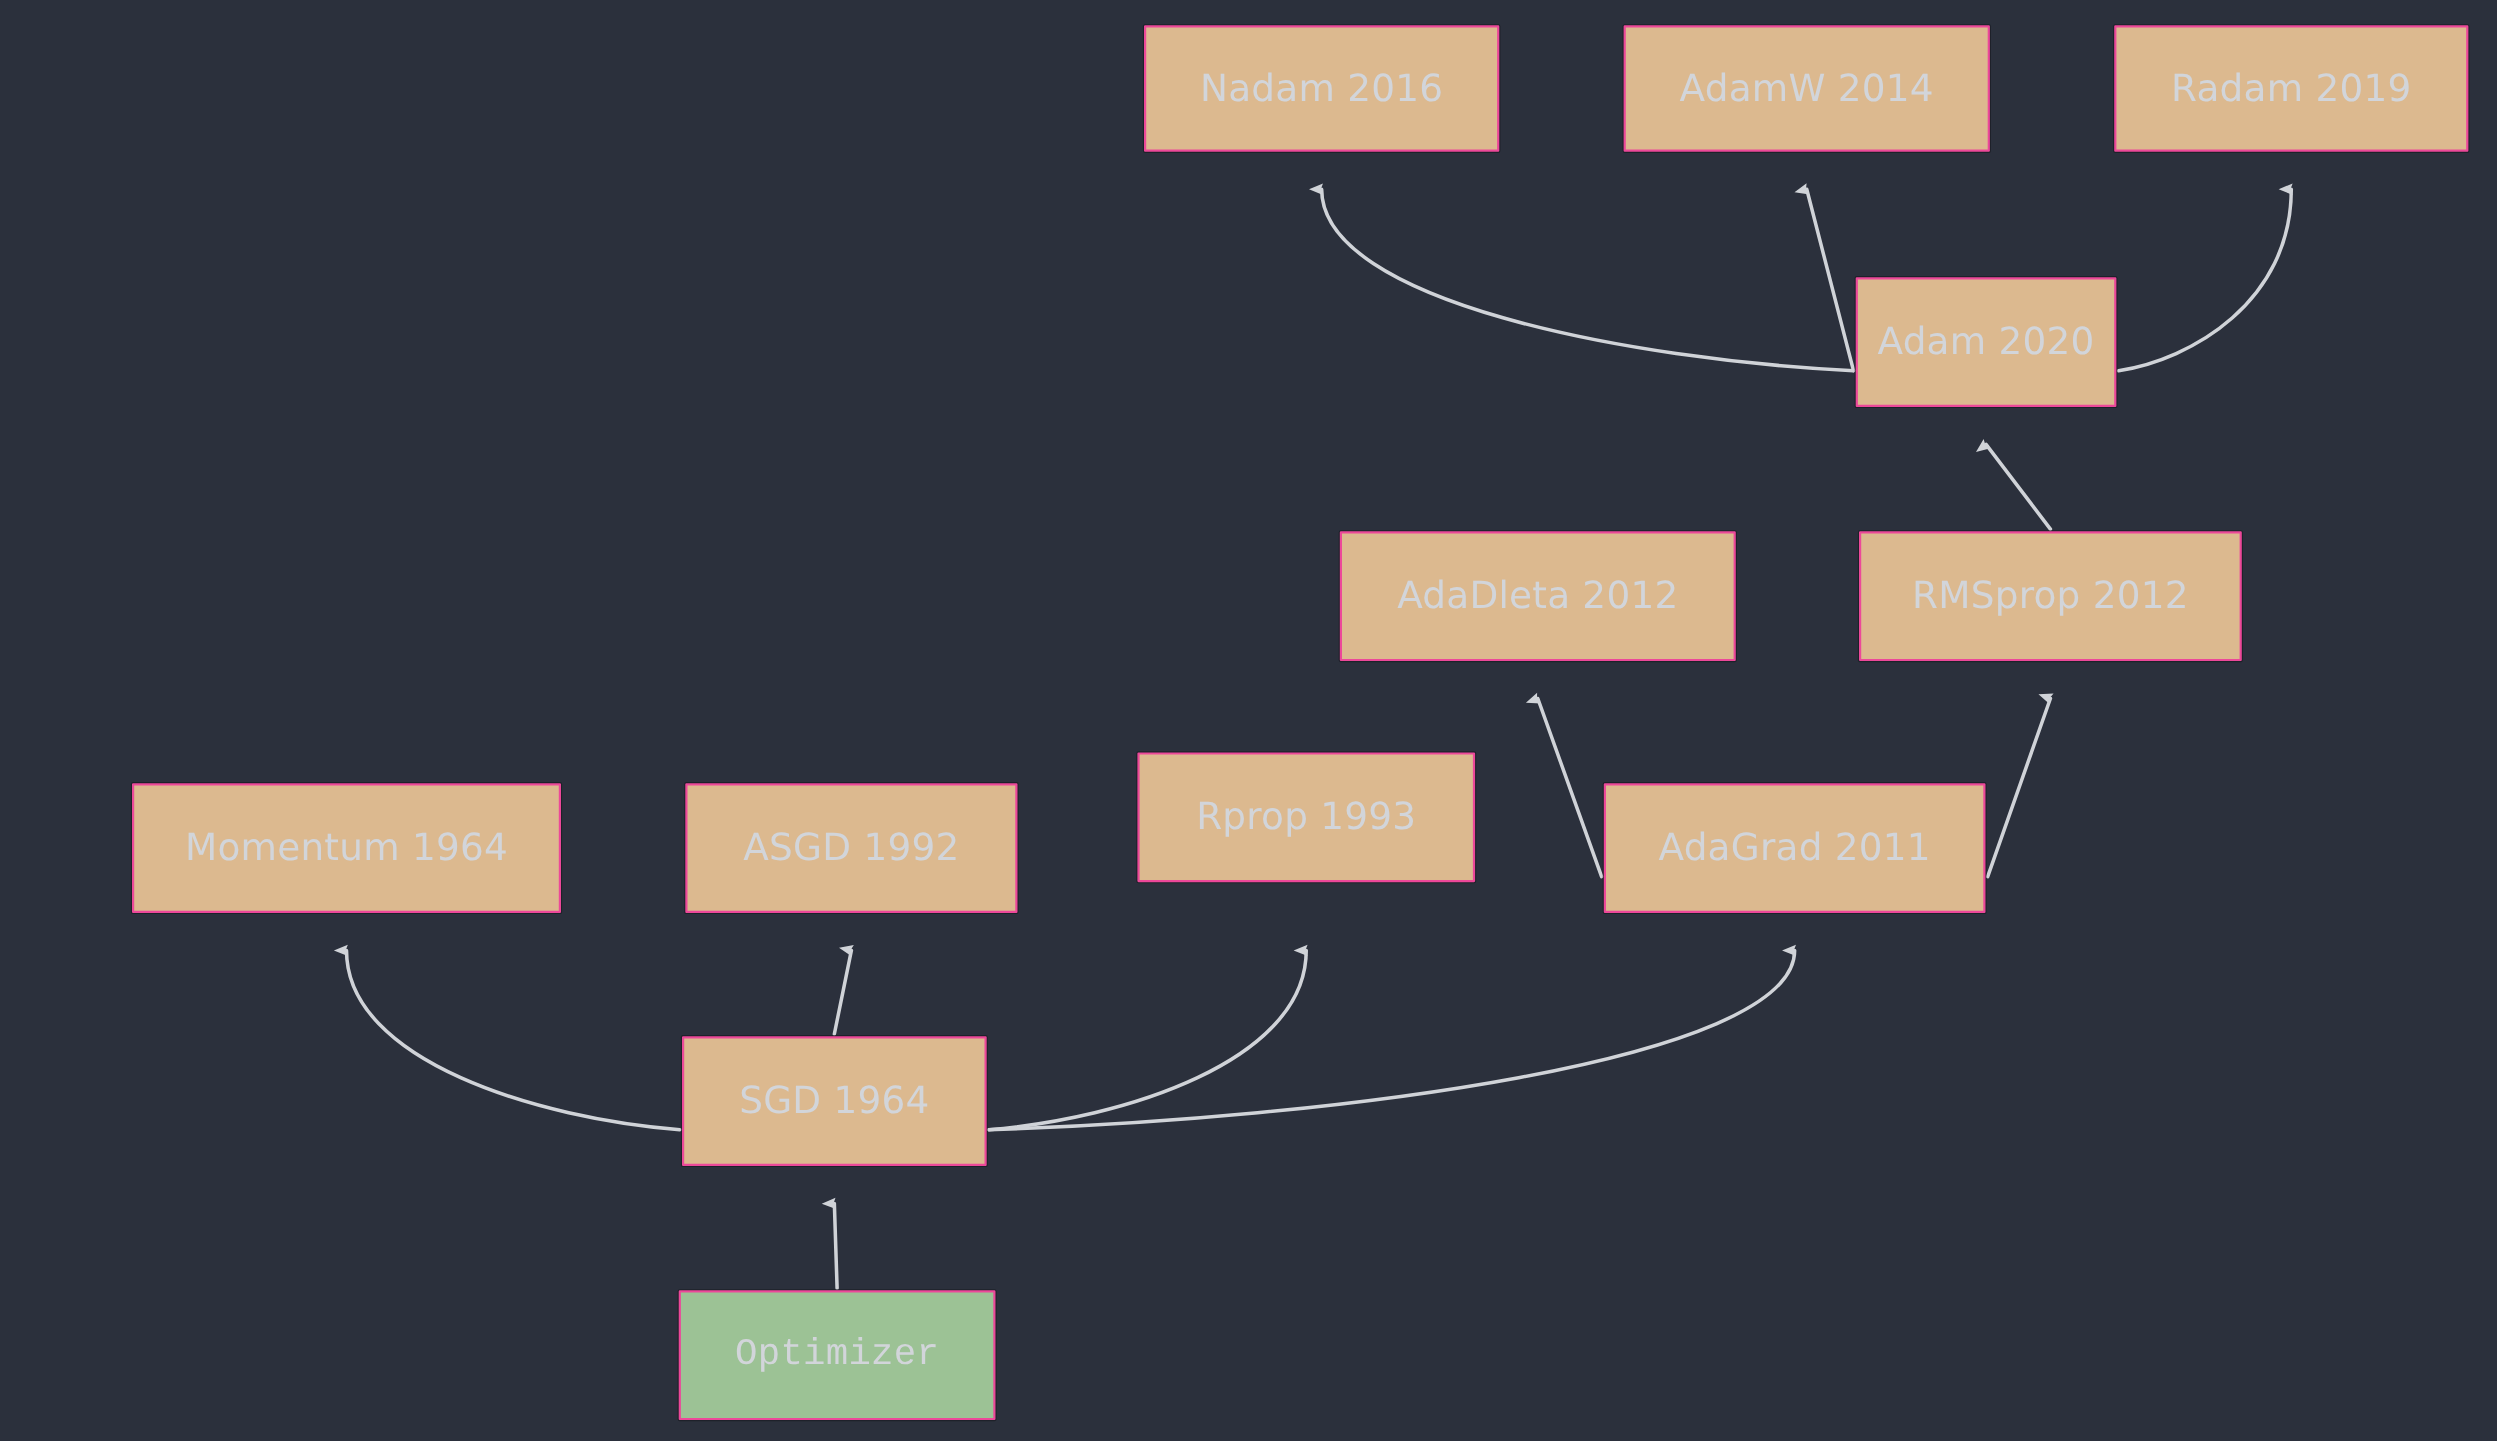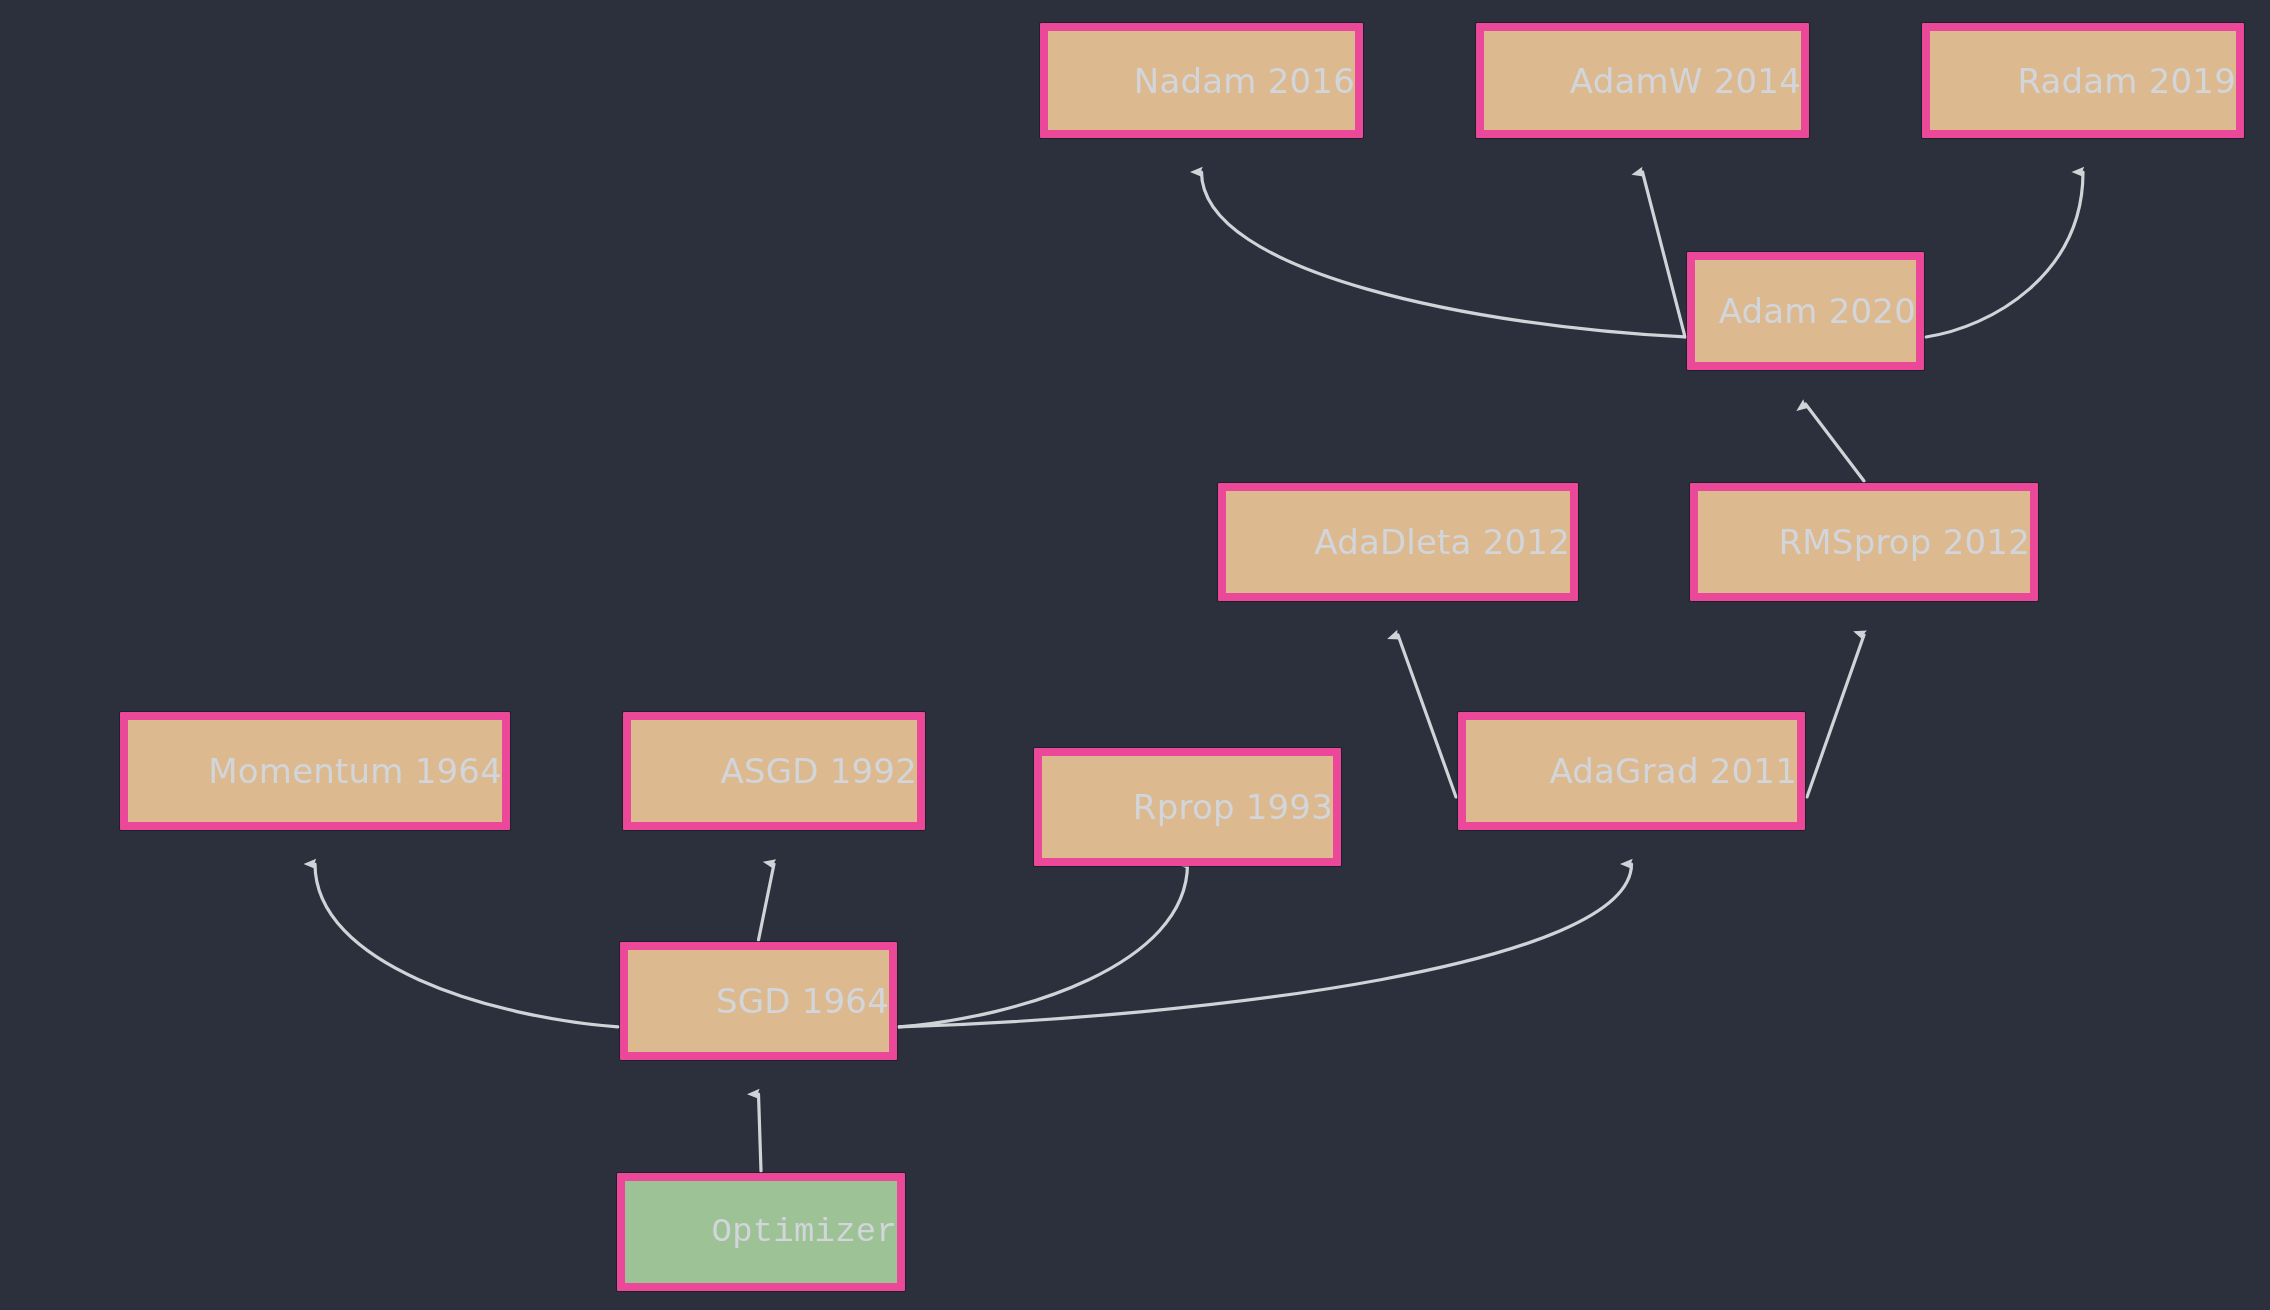--- a/index.html
+++ b/index.html
@@ -24,22 +24,22 @@
     top: 0;
     width: 2270px;
     height: 1310px;
     pointer-events: none;
   }
   .node {
     position: absolute;
     box-sizing: border-box;
     display: flex;
     align-items: center;
-    justify-content: flex-end;
-    border: 8px solid #ec4899;
+    justify-content: center;
+    border: 2px solid #ec4899;
     border-radius: 1px;
     box-shadow: 0 0 0 1px rgba(20,22,28,0.55);
     cursor: pointer;
   }
   .node-label {
     font-size: 34px;
     font-weight: 400;
     letter-spacing: 0.2px;
     color: #d2d5da;
     white-space: nowrap;
@@ -94,21 +94,21 @@
       </div>
       <div class="node tan" style="left: 1690px; top: 483px; width: 348px; height: 118px;">
         <span class="node-label">RMSprop 2012</span>
       </div>
       <div class="node tan" style="left: 120px; top: 712px; width: 390px; height: 118px;">
         <span class="node-label">Momentum 1964</span>
       </div>
       <div class="node tan" style="left: 623px; top: 712px; width: 302px; height: 118px;">
         <span class="node-label">ASGD 1992</span>
       </div>
-      <div class="node tan" style="left: 1034px; top: 748px; width: 307px; height: 118px;">
+      <div class="node tan" style="left: 1034px; top: 684px; width: 307px; height: 118px;">
         <span class="node-label">Rprop 1993</span>
       </div>
       <div class="node tan" style="left: 1458px; top: 712px; width: 347px; height: 118px;">
         <span class="node-label">AdaGrad 2011</span>
       </div>
       <div class="node tan" style="left: 620px; top: 942px; width: 277px; height: 118px;">
         <span class="node-label">SGD 1964</span>
       </div>
       <div class="node green" style="left: 617px; top: 1173px; width: 288px; height: 118px; font-family: Liberation Mono, monospace;">
         <span class="node-label">Optimizer</span>

